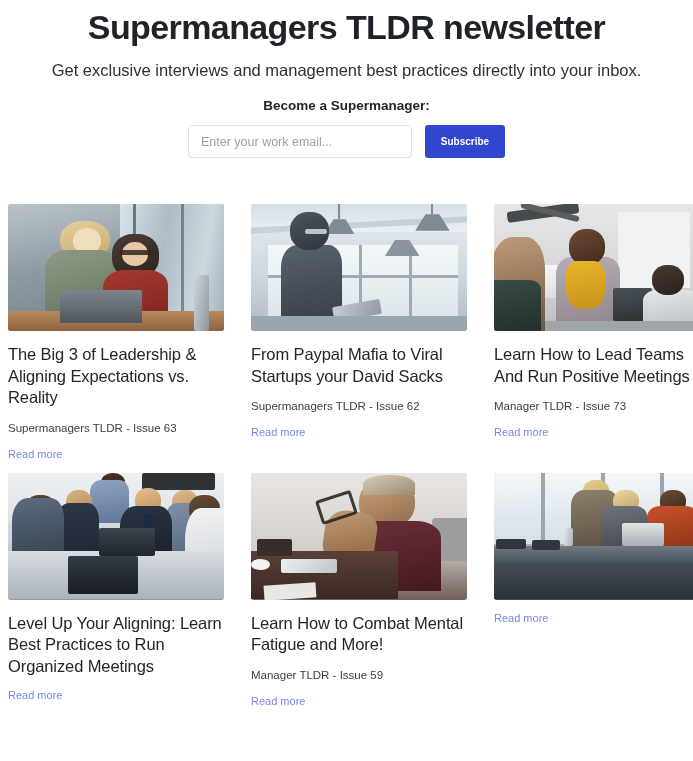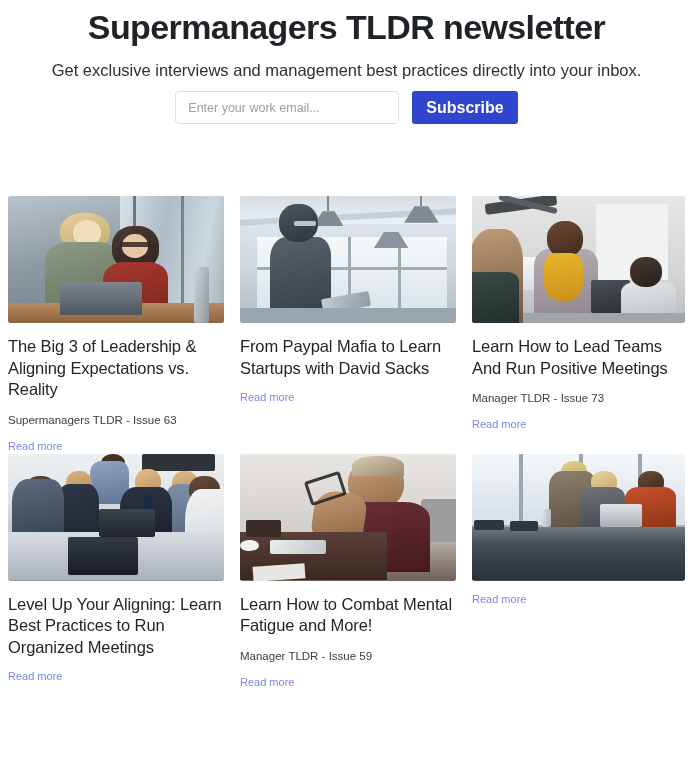--- a/index.html
+++ b/index.html
@@ -44,31 +44,31 @@
     background: #fff;
     font-family: inherit; font-size: 12.5px; color: #2b3036;
     padding: 0 12px; outline: none;
   }
   .email-input::placeholder { color: #9aa0a8; }
   .subscribe-btn {
     margin-left: 13px;
     min-width: 80px; height: 33px;
     border: none; border-radius: 3px;
     background: #3046cf; color: #ffffff;
-    font-family: inherit; font-size: 16px; font-weight: 600;
+    font-family: inherit; font-size: 10px; font-weight: 600;
     cursor: pointer; padding: 0 14px;
   }
 
   
   .grid {
-    position: absolute; left: 0; top: 196px;
+    position: absolute; left: 0; top: 204px;
     width: 693px;
     display: grid;
     grid-template-columns: 232px 232px 229px;
-    column-gap: 0; row-gap: 0;
+    column-gap: 0; row-gap: 0; gap: 11px;
   }
   .card { padding: 0 8px; }
   .card-thumb {
     width: 100%; height: 127px;
     border-radius: 3px; overflow: hidden;
     position: relative; background: #cfd4d8;
   }
   .card-title {
     margin: 0; padding-top: 13px;
     font-size: 16.5px; line-height: 21.5px;
@@ -267,20 +267,21 @@
     background: linear-gradient(100deg,#dfe5e9,#aab3ba); border-radius:2px; }
 </style>
 </head>
 <body>
 
 <div class="page">
 
   <div class="hero">
     <h1 class="hero-title">Supermanagers TLDR newsletter</h1>
     <p class="hero-sub">Get exclusive interviews and management best practices directly into your inbox.</p>
+    <p class="hero-cta">Become a Supermanager:</p>
 
     <form class="signup">
       <input class="email-input" type="text" placeholder="Enter your work email..." style="">
       <button class="subscribe-btn" type="submit">Subscribe</button>
     </form>
   </div>
 
   <div class="grid">
 
     <div class="card">
@@ -321,21 +322,22 @@
             <i class="lstem2"></i>
             <i class="lamp2"></i>
             <i class="lamp3"></i>
           <i class="body"></i>
             <i class="head"></i>
             <i class="glass"></i>
           <i class="tab"></i>
             <i class="floor"></i>
         </div>
       </div>
-      <h2 class="card-title">From Paypal Mafia to Learn Startups with David Sacks</h2>
+      <h2 class="card-title">From Paypal Mafia to Viral Startups your David Sacks</h2>
+      <p class="card-meta">Supermanagers TLDR - Issue 62</p>
       <a class="card-link">Read more</a>
     </div>
 
     <div class="card">
       <div class="card-thumb">
         <div class="ph img3">
           <i class="panel"></i>
             <i class="fan"></i>
             <i class="fan2"></i>
             <i class="winl"></i>

